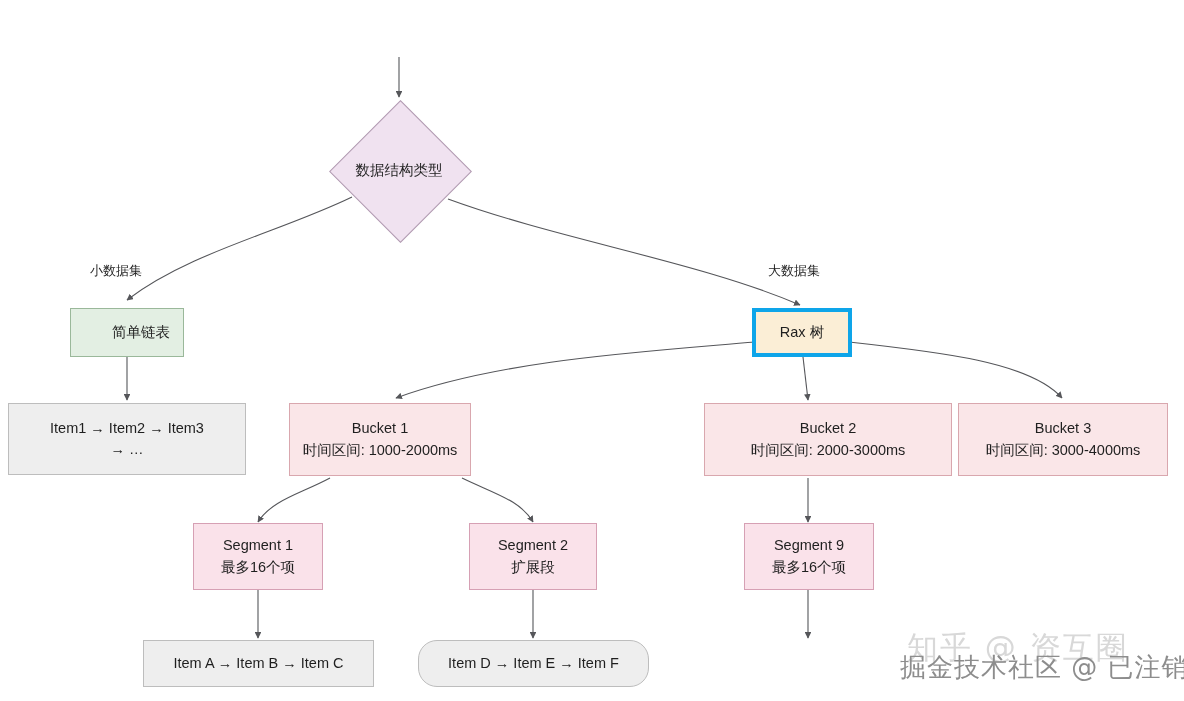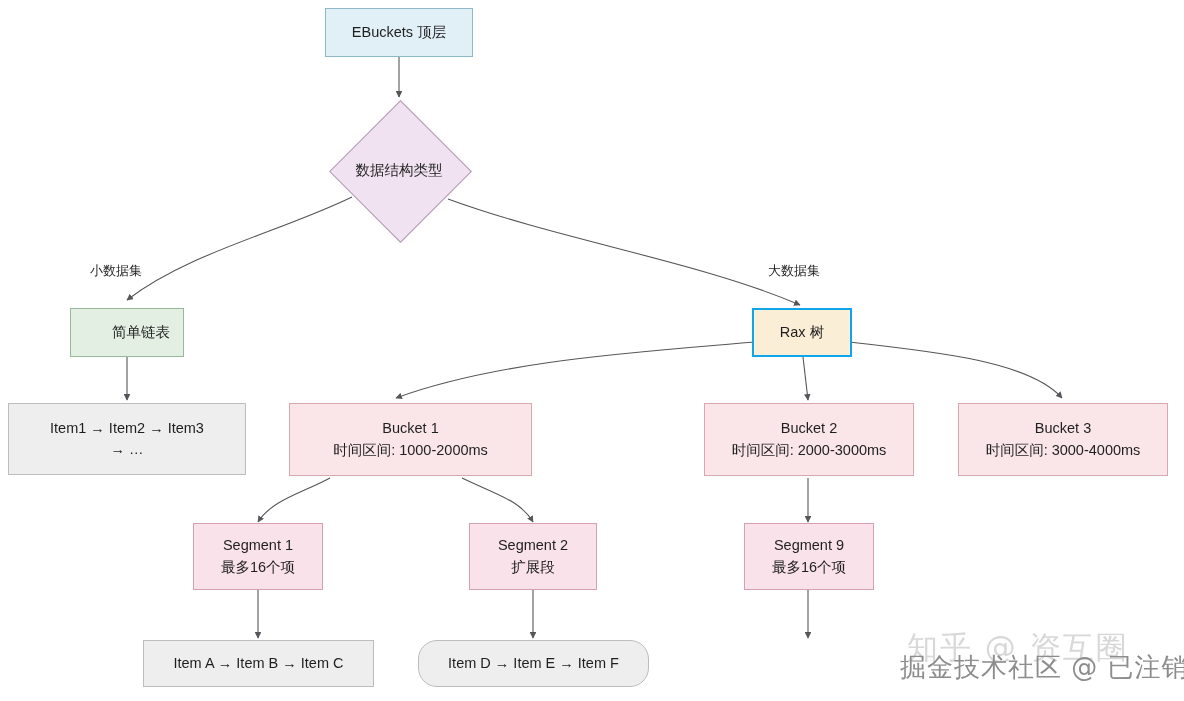--- a/index.html
+++ b/index.html
@@ -48,21 +48,21 @@
   .n-blue {
     background: #e1f0f7;
     border: 1px solid #8fb8c9;
   }
   .n-green {
     background: #e3efe3;
     border: 1px solid #9ab89a;
   }
   .n-cream {
     background: #fbeed6;
-    border: 2px solid #0ea5e9;
+    border: 4px solid #0ea5e9;
   }
   .n-pink {
     background: #fae6e8;
     border: 1px solid #d9a7ae;
   }
   .n-pink-2 {
     background: #fae2ea;
     border: 1px solid #d6a0b4;
   }
   .n-gray {
@@ -163,23 +163,20 @@
       <path d="M 808 478 L 808 522"></path>
 
       <path d="M 258 590 L 258 638"></path>
 
       <path d="M 533 590 L 533 638"></path>
 
       <path d="M 808 590 L 808 638"></path>
     </g>
   </svg>
 
-  <div class="node n-blue" style="left:325px; top:8px; width:148px; height:49px;">
-    <span class="line1">EBuckets 顶层</span>
-  </div>
 
   <div class="diamond-wrap" style="left:328px; top:100px;">
     <div class="diamond-shape"></div>
     <div class="diamond-label">数据结构类型</div>
   </div>
 
   <div class="edge-label" style="left:90px; top:262px;">
     <span>小数据集</span>
   </div>
 
@@ -193,26 +190,26 @@
 
   <div class="node n-cream" style="left:752px; top:308px; width:100px; height:49px;">
     <span class="line1">Rax 树</span>
   </div>
 
   <div class="node n-gray" style="left:8px; top:403px; width:238px; height:72px;">
     <span class="line1">Item1 → Item2 → Item3</span>
     <span class="line2">→ …</span>
   </div>
 
-  <div class="node n-pink" style="left:289px; top:403px; width:243px; height:73px;">
+  <div class="node n-pink" style="left:289px; top:403px; width:182px; height:73px;">
     <span class="line1">Bucket 1</span>
     <span class="line2">时间区间: 1000-2000ms</span>
   </div>
 
-  <div class="node n-pink" style="left:704px; top:403px; width:210px; height:73px;">
+  <div class="node n-pink" style="left:704px; top:403px; width:248px; height:73px;">
     <span class="line1">Bucket 2</span>
     <span class="line2">时间区间: 2000-3000ms</span>
   </div>
 
   <div class="node n-pink" style="left:958px; top:403px; width:210px; height:73px;">
     <span class="line1">Bucket 3</span>
     <span class="line2">时间区间: 3000-4000ms</span>
   </div>
 
   <div class="node n-pink-2" style="left:193px; top:523px; width:130px; height:67px;">

